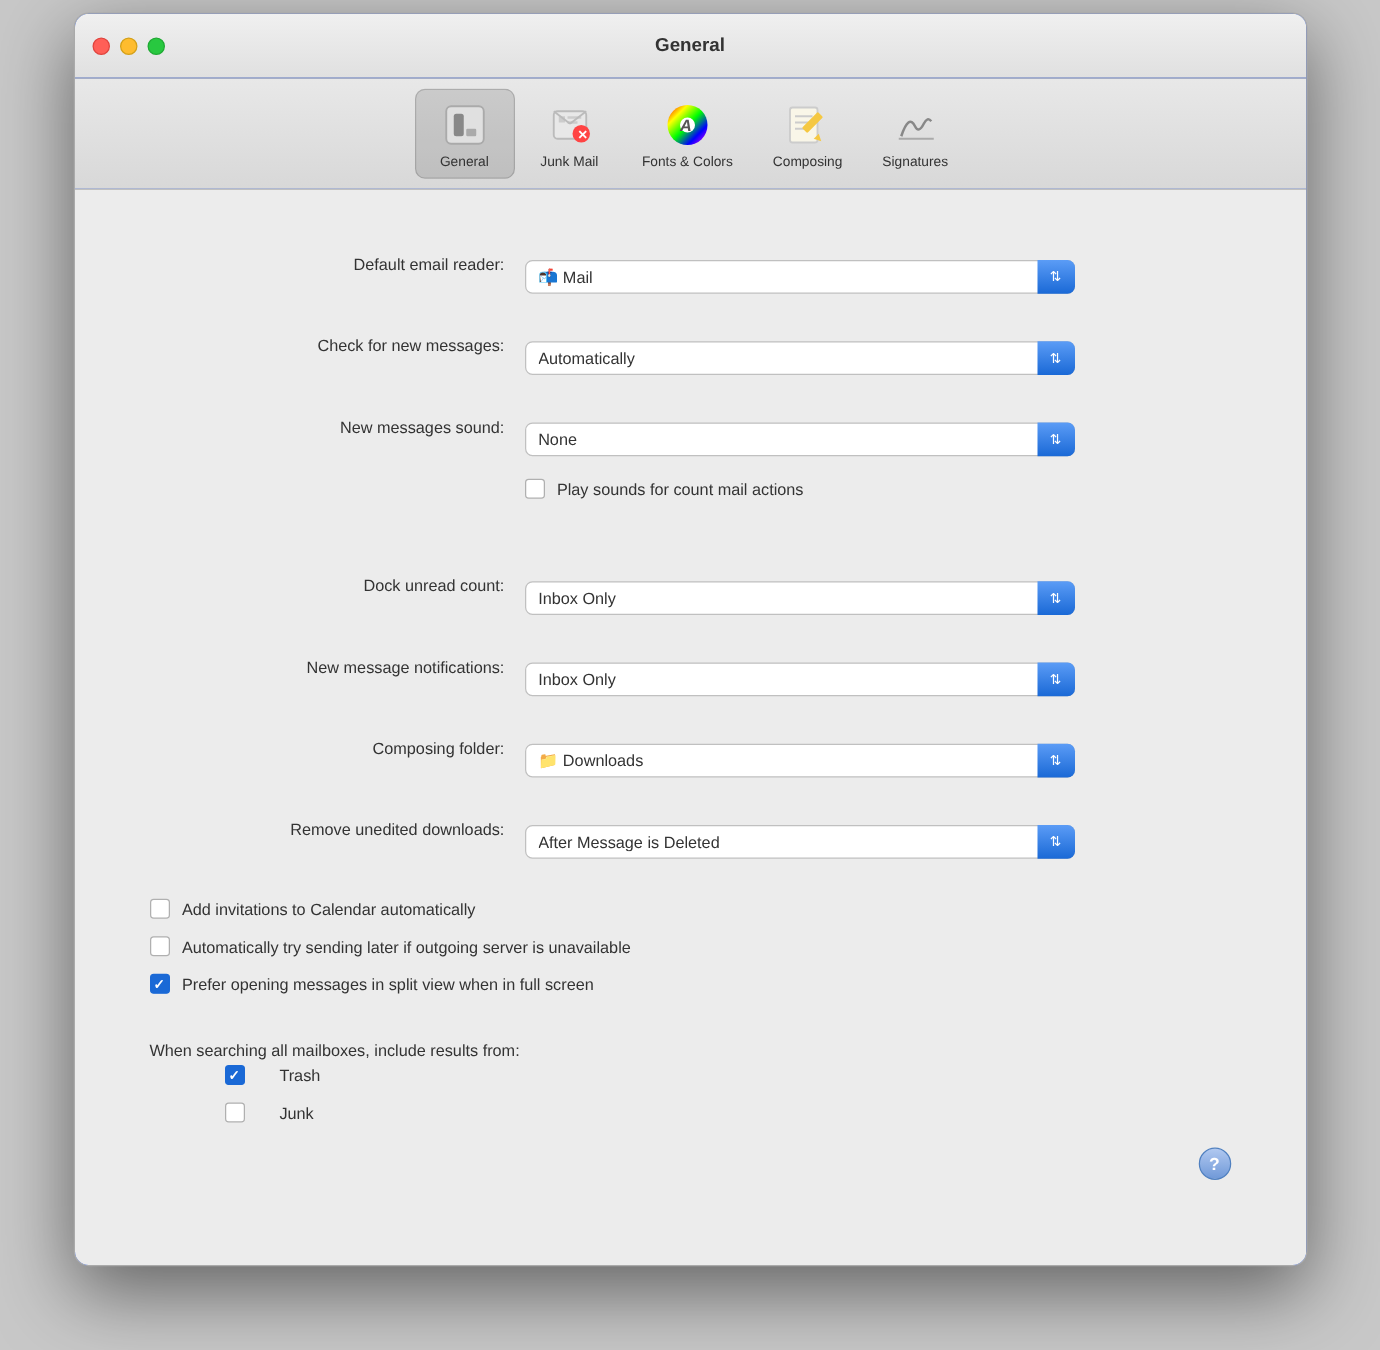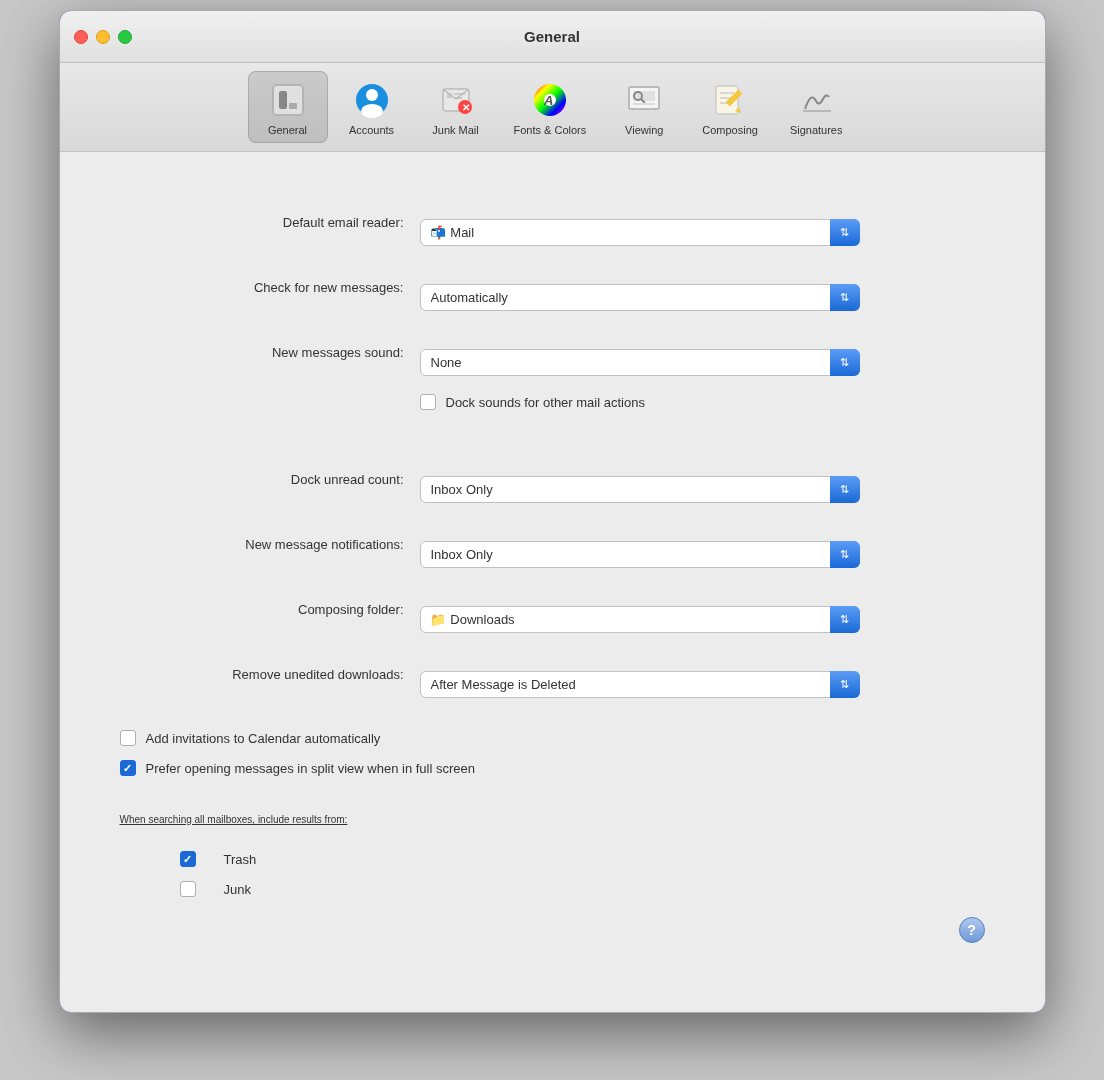--- a/index.html
+++ b/index.html
@@ -86,21 +86,21 @@
       font-size: 32px;
       margin-bottom: 2px;
     }
     .toolbar-label {
       font-size: 11px;
       color: #333;
     }
     
     .content {
       background: #ececec;
-      padding: 47px 60px;
+      padding: 36px 60px;
       min-height: 860px;
     }
     
     .form-row {
       display: flex;
       align-items: center;
       margin-bottom: 18px;
     }
     .form-label {
       text-align: right;
@@ -180,25 +180,24 @@
       color: white;
       font-size: 11px;
       font-weight: bold;
     }
     .cb-label {
       font-size: 13px;
       color: #333;
     }
     
     .section-heading {
-      font-size: 10px;
-      color: #333;
-      margin-bottom: 26px;
+      font-size: 13px;
+      color: #333;
+      margin-bottom: 4px;
       margin-top: 10px;
-      text-decoration: underline;
     }
     
     .help-btn-row {
       display: flex;
       justify-content: flex-end;
       margin-top: 20px;
     }
     .help-btn {
       width: 26px;
       height: 26px;
@@ -234,30 +233,20 @@
   <div class="toolbar">
     <div class="toolbar-item active">
       <div class="toolbar-icon">
         <svg width="38" height="38" viewBox="0 0 38 38">
           <rect x="4" y="4" width="30" height="30" rx="4" fill="#e0e0e0" stroke="#aaa" stroke-width="1.5"></rect>
           <rect x="10" y="10" width="8" height="18" rx="2" fill="#888"></rect>
           <rect x="20" y="22" width="8" height="6" rx="1" fill="#aaa"></rect>
         </svg>
       </div>
       <span class="toolbar-label">General</span>
-    </div>
-    <div class="toolbar-item">
-      <div class="toolbar-icon">
-        <svg width="38" height="38" viewBox="0 0 38 38">
-          <circle cx="19" cy="19" r="16" fill="#1a8fe0"></circle>
-          <circle cx="19" cy="14" r="6" fill="white"></circle>
-          <ellipse cx="19" cy="30" rx="11" ry="7" fill="white"></ellipse>
-        </svg>
-      </div>
-      <span class="toolbar-label">Accounts</span>
     </div>
     <div class="toolbar-item">
       <div class="toolbar-icon">
         <svg width="38" height="38" viewBox="0 0 38 38">
           <rect x="6" y="8" width="26" height="22" rx="3" fill="#e8e8e8" stroke="#bbb" stroke-width="1.5"></rect>
           <rect x="10" y="12" width="5" height="5" fill="#ccc"></rect>
           <rect x="17" y="12" width="11" height="2" fill="#ccc"></rect>
           <rect x="17" y="16" width="8" height="2" fill="#ccc"></rect>
           <line x1="6" y1="8" x2="19" y2="18" stroke="#bbb" stroke-width="1.5"></line>
           <line x1="32" y1="8" x2="19" y2="18" stroke="#bbb" stroke-width="1.5"></line>
@@ -282,32 +271,20 @@
           <circle cx="19" cy="19" r="16" fill="url(#rainbow)"></circle>
           <circle cx="19" cy="19" r="6" fill="white"></circle>
           <text x="13" y="24" font-size="13" fill="#555" font-weight="bold" font-style="italic">A</text>
         </svg>
       </div>
       <span class="toolbar-label">Fonts &amp; Colors</span>
     </div>
     <div class="toolbar-item">
       <div class="toolbar-icon">
         <svg width="38" height="38" viewBox="0 0 38 38">
-          <rect x="4" y="6" width="30" height="22" rx="2" fill="#f5f5f5" stroke="#aaa" stroke-width="1.5"></rect>
-          <rect x="8" y="10" width="22" height="10" rx="1" fill="#e0e0e0"></rect>
-          <ellipse cx="13" cy="15" rx="4" ry="4" fill="none" stroke="#888" stroke-width="2"></ellipse>
-          <line x1="16" y1="18" x2="20" y2="22" stroke="#888" stroke-width="2"></line>
-          <rect x="8" y="22" width="22" height="2" rx="1" fill="#ddd"></rect>
-        </svg>
-      </div>
-      <span class="toolbar-label">Viewing</span>
-    </div>
-    <div class="toolbar-item">
-      <div class="toolbar-icon">
-        <svg width="38" height="38" viewBox="0 0 38 38">
           <rect x="5" y="5" width="22" height="28" rx="2" fill="#f9f6e8" stroke="#ccc" stroke-width="1.5"></rect>
           <line x1="9" y1="12" x2="23" y2="12" stroke="#ccc" stroke-width="1.5"></line>
           <line x1="9" y1="17" x2="20" y2="17" stroke="#ccc" stroke-width="1.5"></line>
           <line x1="9" y1="22" x2="18" y2="22" stroke="#ccc" stroke-width="1.5"></line>
           <rect x="20" y="8" width="6" height="18" rx="1" fill="#f5c842" transform="rotate(45 23 17)"></rect>
           <polygon points="28,26 30,32 24,30" fill="#f5c842"></polygon>
         </svg>
       </div>
       <span class="toolbar-label">Composing</span>
     </div>
@@ -358,21 +335,21 @@
           <div class="select-arrow">⇅</div>
         </div>
       </div>
     </div>
 
     <div class="form-row">
       <div class="form-label"></div>
       <div class="form-control">
         <div class="checkbox-row">
           <div class="cb"></div>
-          <span class="cb-label">Dock sounds for other mail actions</span>
+          <span class="cb-label">Play sounds for count mail actions</span>
         </div>
       </div>
     </div>
 
     <div class="spacer-row"></div>
 
     <div class="form-row">
       <div class="form-label">Dock unread count:</div>
       <div class="form-control">
         <div class="select-wrapper">
@@ -420,20 +397,24 @@
       </div>
     </div>
 
     <div class="spacer-row"></div>
 
     <div class="checkbox-row">
       <div class="cb"></div>
       <span class="cb-label">Add invitations to Calendar automatically</span>
     </div>
 
+    <div class="checkbox-row">
+      <div class="cb"></div>
+      <span class="cb-label">Automatically try sending later if outgoing server is unavailable</span>
+    </div>
 
     <div class="checkbox-row">
       <div class="cb checked"></div>
       <span class="cb-label">Prefer opening messages in split view when in full screen</span>
     </div>
 
     <div class="spacer-row"></div>
 
     <div class="section-heading">When searching all mailboxes, include results from:</div>
 

